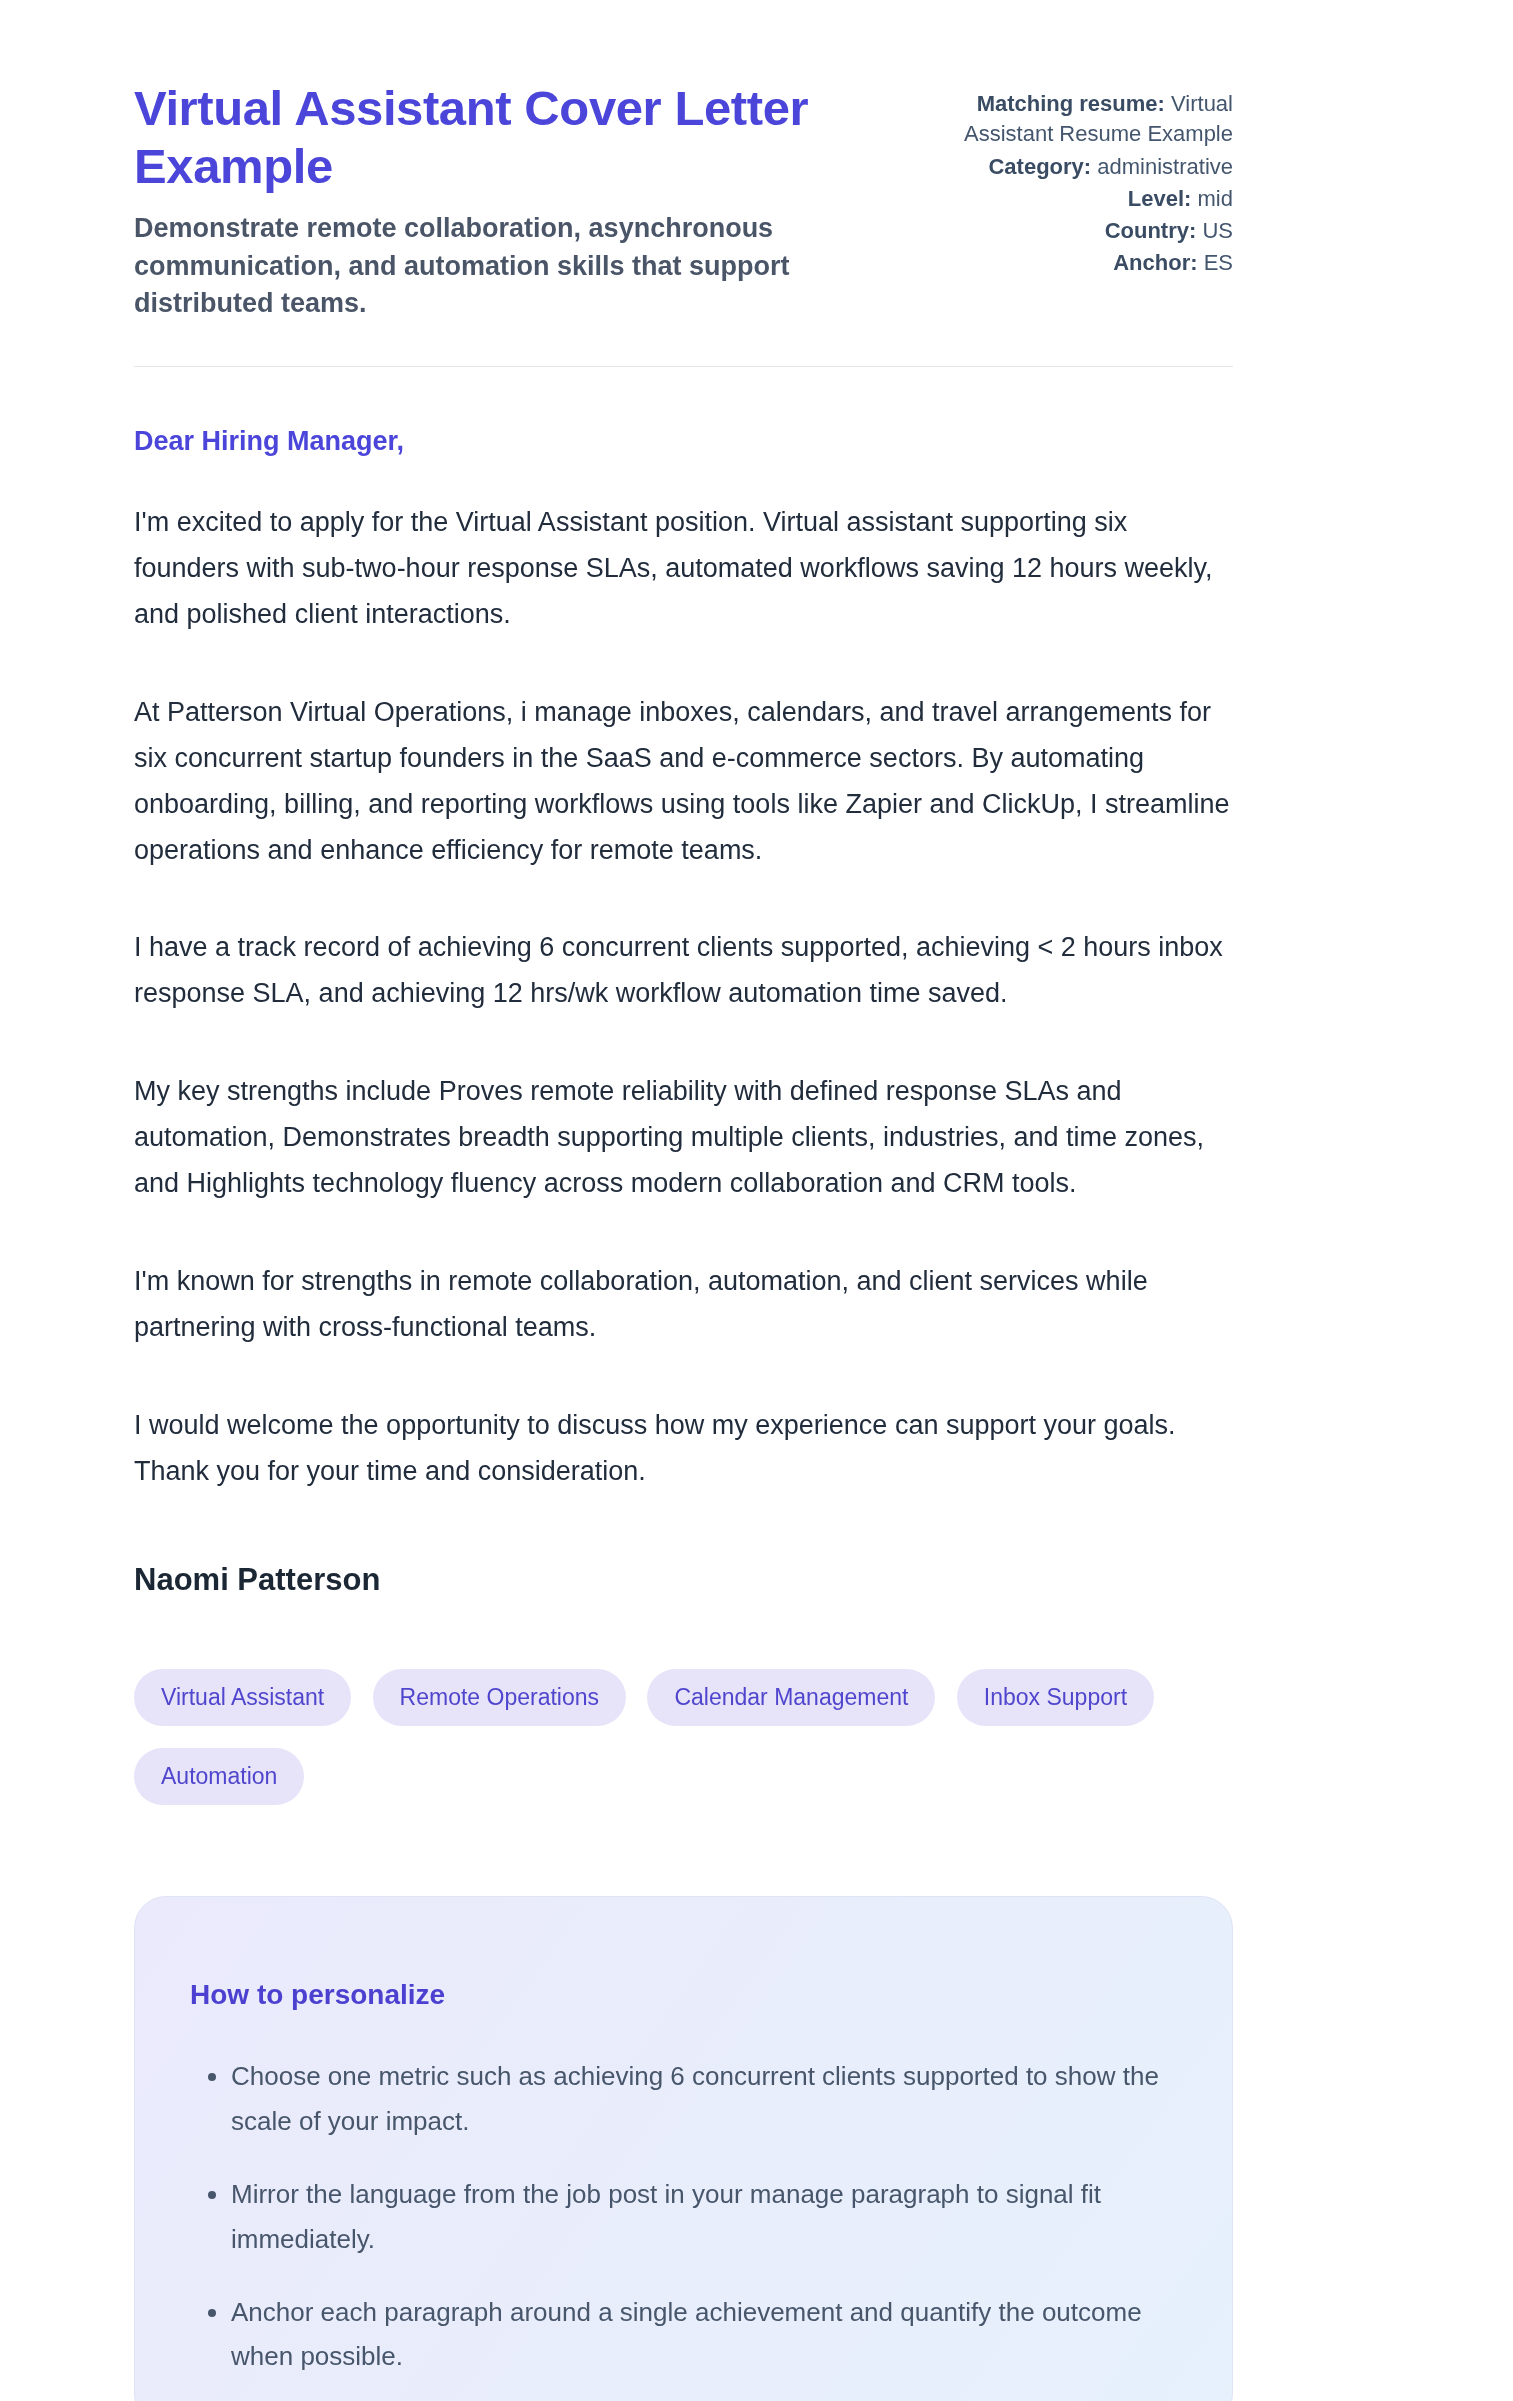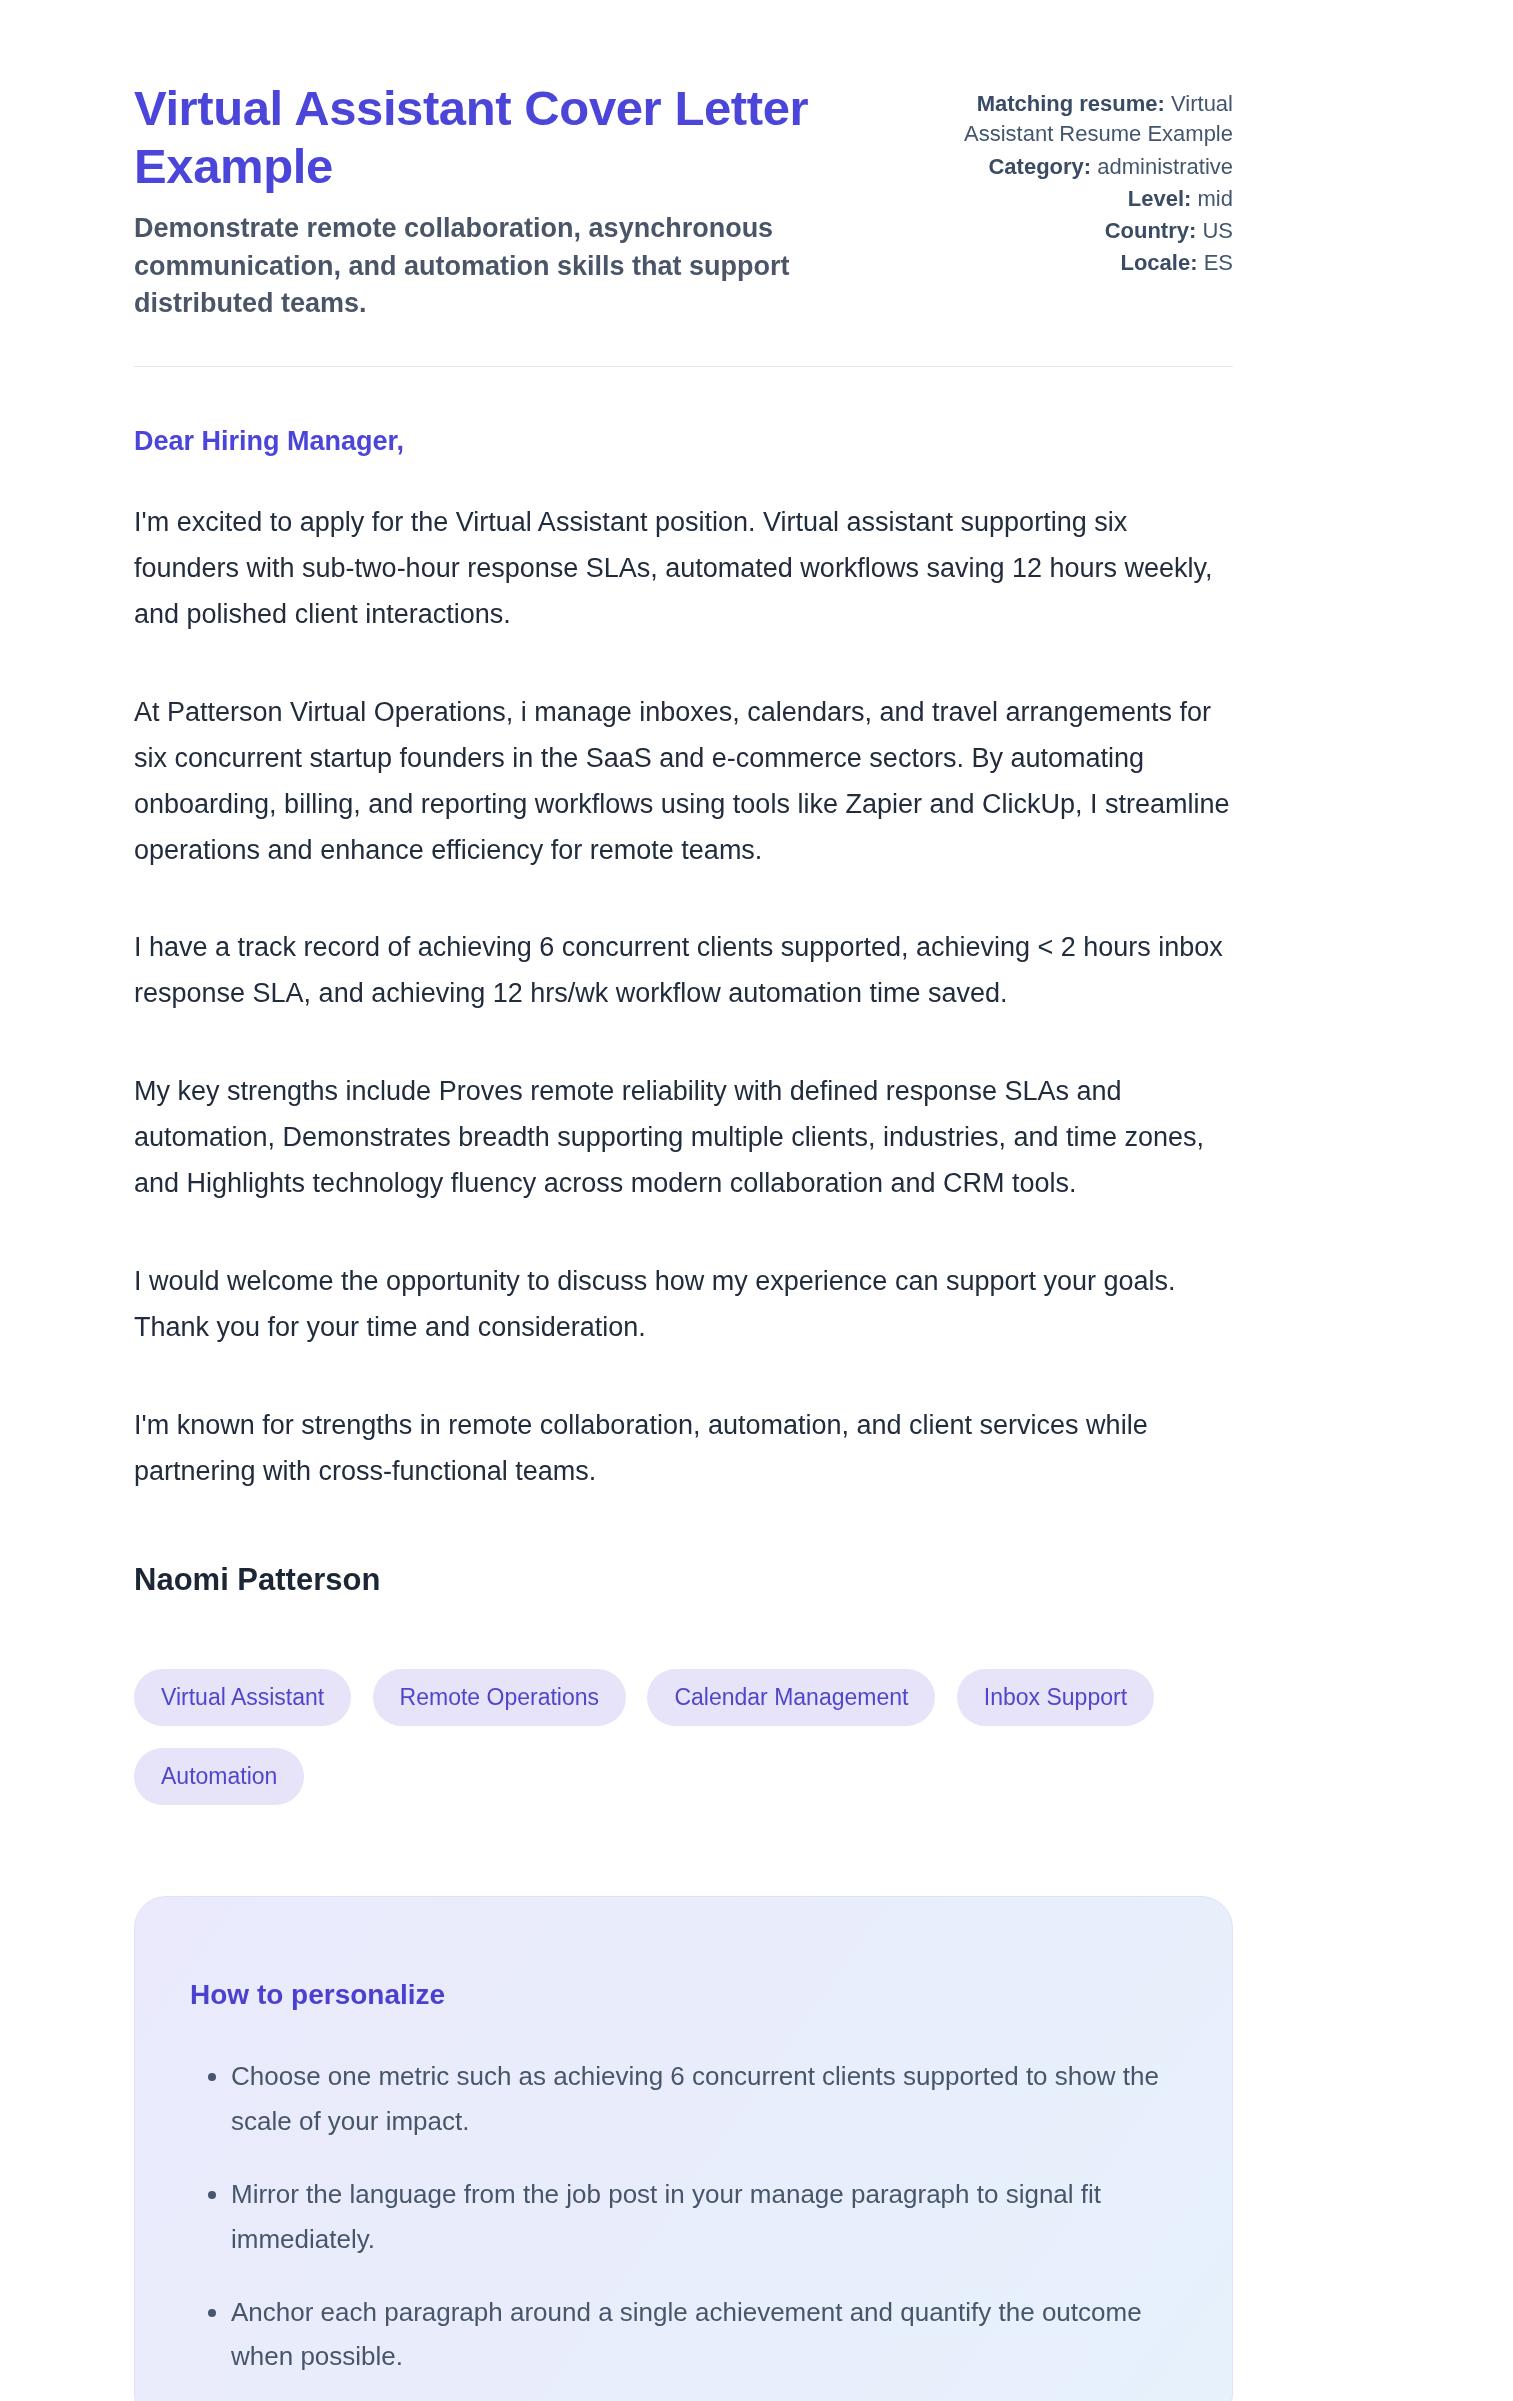--- a/index.html
+++ b/index.html
@@ -99,35 +99,35 @@
   <header class="header">
     <div class="header-left">
       <h1 class="page-title">Virtual Assistant Cover Letter Example</h1>
       <p class="page-subtitle">Demonstrate remote collaboration, asynchronous communication, and automation skills that support distributed teams.</p>
     </div>
     <aside class="meta">
       <p class="field"><span class="label">Matching resume:</span> <span>Virtual Assistant Resume Example</span></p>
       <p class="field"><span class="label">Category:</span> <span>administrative</span></p>
       <p class="field"><span class="label">Level:</span> <span>mid</span></p>
       <p class="field"><span class="label">Country:</span> <span>US</span></p>
-      <p class="field"><span class="label">Locale:</span> <span>ES</span></p>
+      <p class="field"><span class="label">Anchor:</span> <span>ES</span></p>
     </aside>
   </header>
 
   <hr class="divider">
 
   <section class="letter">
     <p class="greeting">Dear Hiring Manager,</p>
 
     <p class="body-par">I'm excited to apply for the Virtual Assistant position. Virtual assistant supporting six founders with sub-two-hour response SLAs, automated workflows saving 12 hours weekly, and polished client interactions.</p>
     <p class="body-par">At Patterson Virtual Operations, i manage inboxes, calendars, and travel arrangements for six concurrent startup founders in the SaaS and e-commerce sectors. By automating onboarding, billing, and reporting workflows using tools like Zapier and ClickUp, I streamline operations and enhance efficiency for remote teams.</p>
     <p class="body-par">I have a track record of achieving 6 concurrent clients supported, achieving &lt; 2 hours inbox response SLA, and achieving 12 hrs/wk workflow automation time saved.</p>
     <p class="body-par">My key strengths include Proves remote reliability with defined response SLAs and automation, Demonstrates breadth supporting multiple clients, industries, and time zones, and Highlights technology fluency across modern collaboration and CRM tools.</p>
+    <p class="body-par">I'm known for strengths in remote collaboration, automation, and client services while partnering with cross-functional teams.</p>
     <p class="body-par">I would welcome the opportunity to discuss how my experience can support your goals. Thank you for your time and consideration.</p>
-    <p class="body-par">I'm known for strengths in remote collaboration, automation, and client services while partnering with cross-functional teams.</p>
 
     <p class="signature-name">Naomi Patterson</p>
   </section>
 
   <div class="tags">
     <span class="tag">Virtual Assistant</span>
     <span class="tag">Remote Operations</span>
     <span class="tag">Calendar Management</span>
     <span class="tag">Inbox Support</span>
     <span class="tag">Automation</span>

